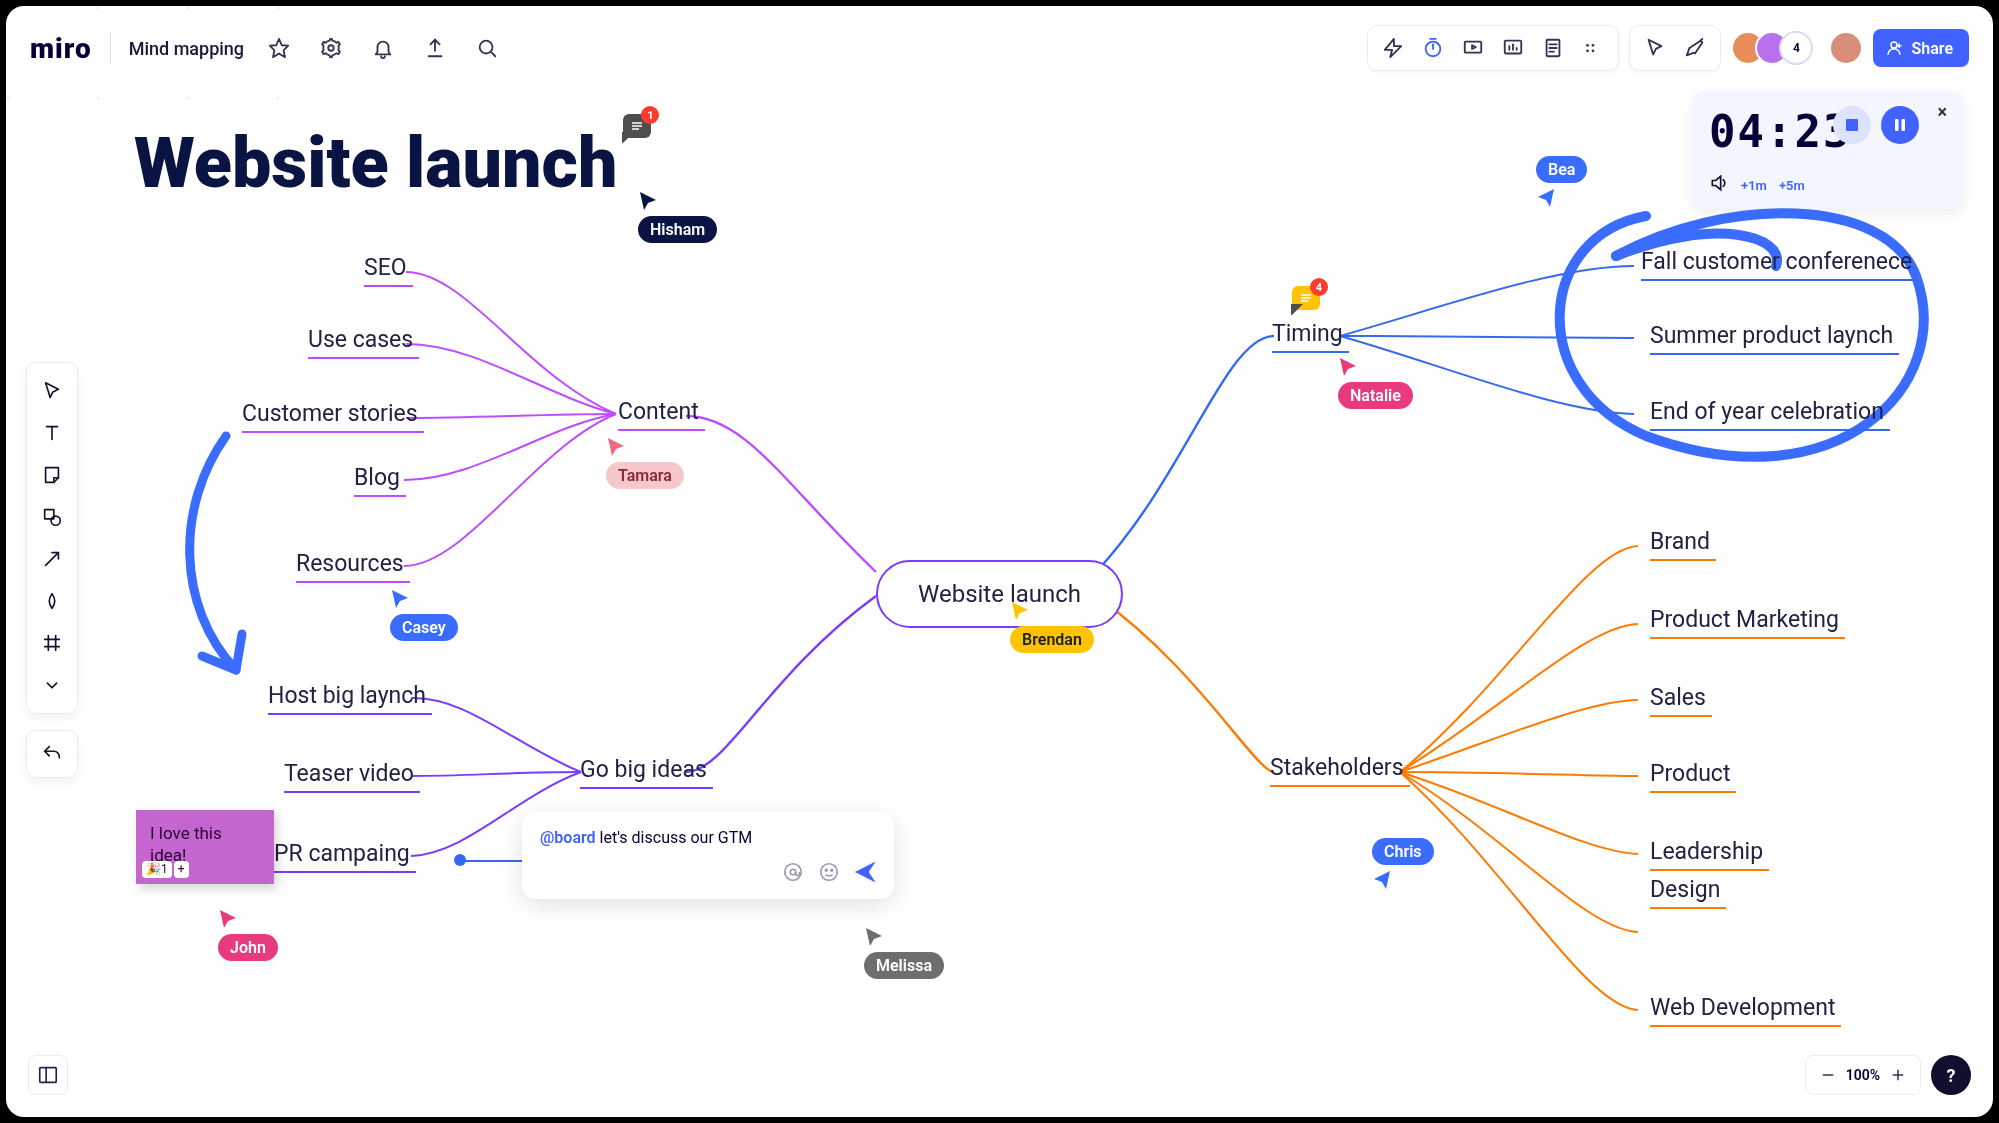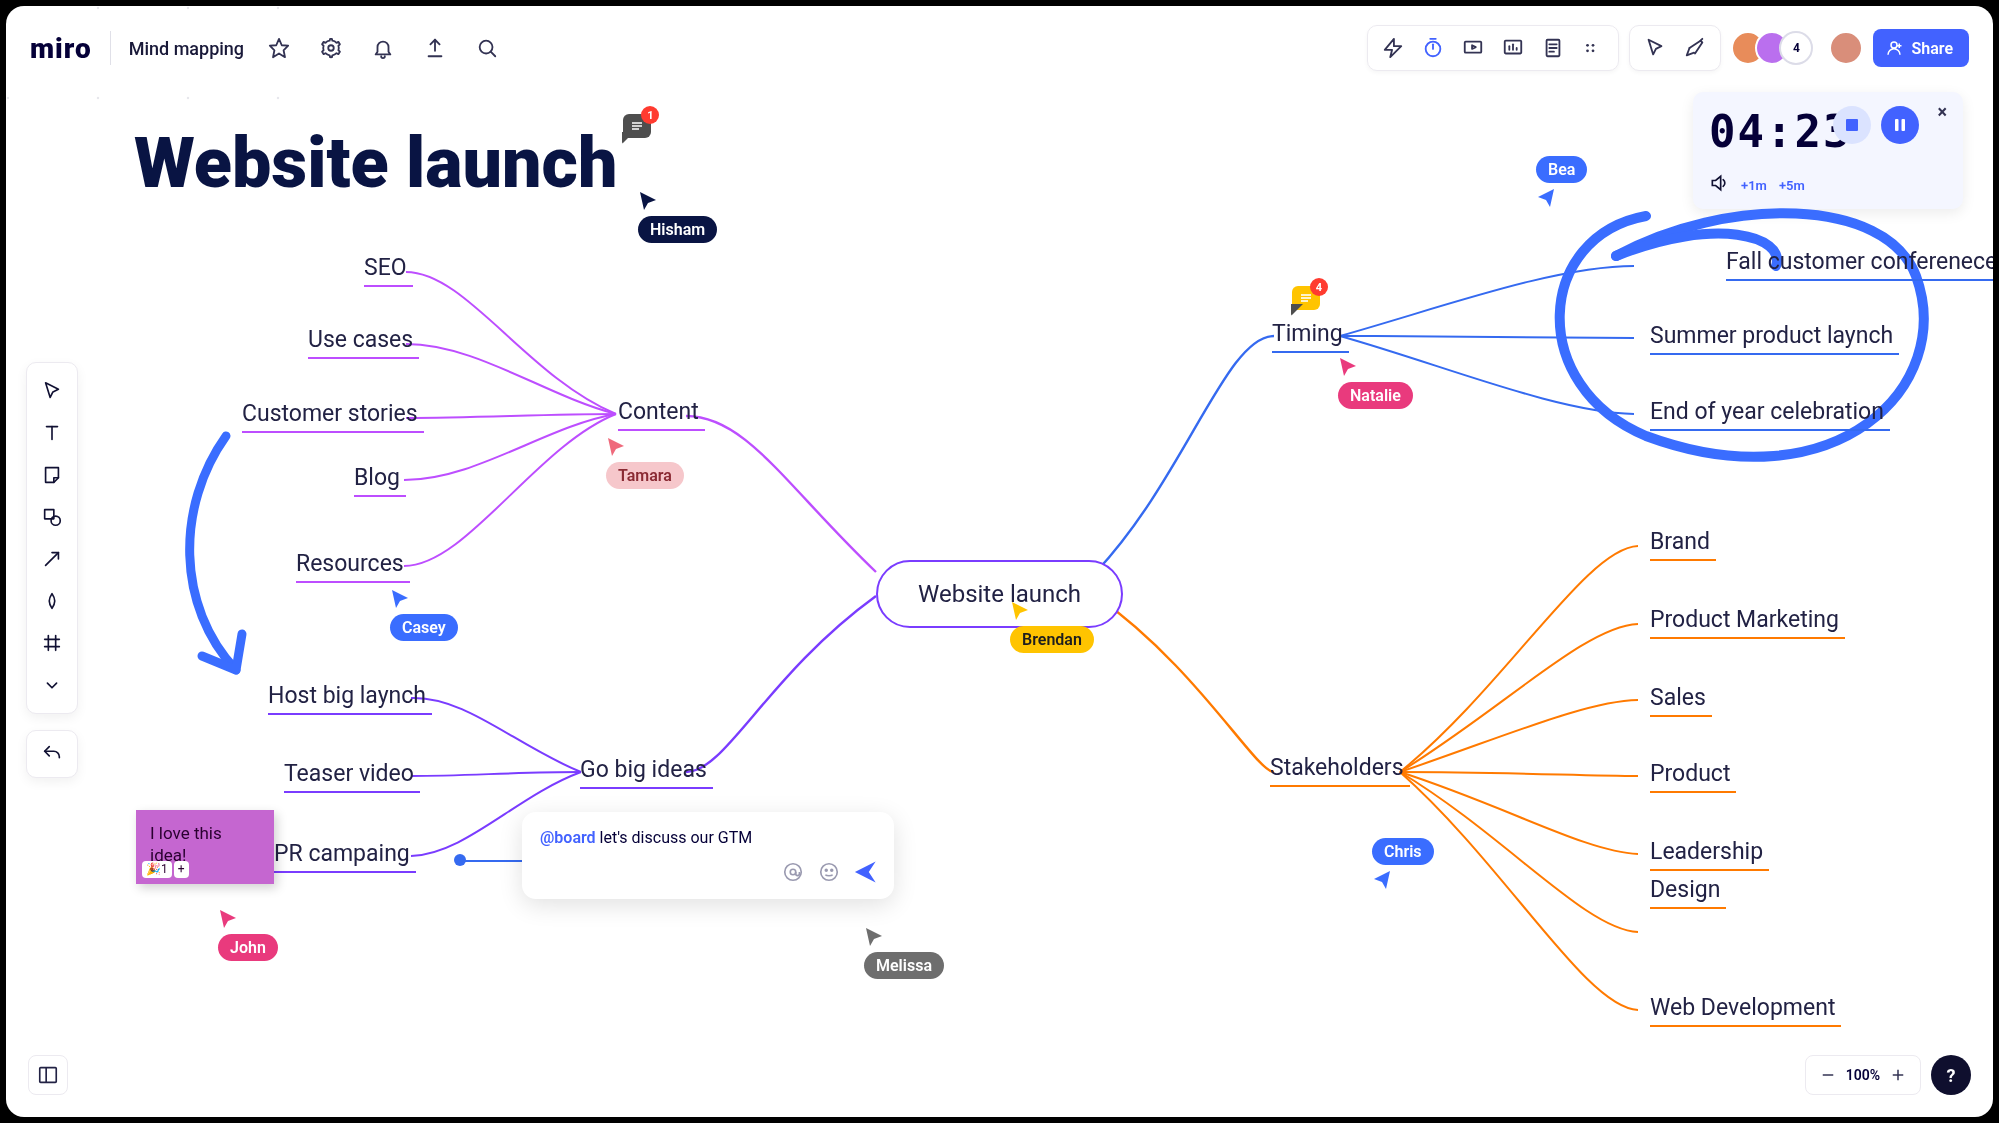--- a/index.html
+++ b/index.html
@@ -381,21 +381,21 @@
 
       <div class="node" style="top:314px;left:1266px"><span>Timing</span><div class="underline" style="background:var(--blue3)"></div></div>
       <div class="comment-pin" style="position:absolute;top:288px;left:1280px;background:var(--yellow-badge)">
         <svg viewBox="0 0 14 12">
             <line x1="2" y1="3" x2="12" y2="3"></line>
             <line x1="2" y1="6" x2="12" y2="6"></line>
             <line x1="2" y1="9" x2="9" y2="9"></line>
           </svg>
         <div class="badge-count" style="background:#ff3b30">4</div>
       </div>
-      <div class="node" style="top:242px;left:1720px"><span>Fall customer conferenece</span><div class="underline" style="background:var(--blue3)"></div></div>
+      <div class="node" style="top:242px;left:1635px"><span>Fall customer conferenece</span><div class="underline" style="background:var(--blue3)"></div></div>
       <div class="node" style="top:316px;left:1644px"><span>Summer product laynch</span><div class="underline" style="background:var(--blue3)"></div></div>
       <div class="node" style="top:392px;left:1644px"><span>End of year celebration</span><div class="underline" style="background:var(--blue3)"></div></div>
 
       <div class="node" style="top:748px;left:1264px"><span>Stakeholders</span><div class="underline" style="background:var(--orange)"></div></div>
       <div class="node" style="top:522px;left:1644px"><span>Brand</span><div class="underline" style="background:var(--orange)"></div></div>
       <div class="node" style="top:600px;left:1644px"><span>Product Marketing</span><div class="underline" style="background:var(--orange)"></div></div>
       <div class="node" style="top:678px;left:1644px"><span>Sales</span><div class="underline" style="background:var(--orange)"></div></div>
       <div class="node" style="top:754px;left:1644px"><span>Product</span><div class="underline" style="background:var(--orange)"></div></div>
       <div class="node" style="top:832px;left:1644px"><span>Leadership</span><div class="underline" style="background:var(--orange)"></div></div>
       <div class="node" style="top:870px;left:1644px"><span>Design</span><div class="underline" style="background:var(--orange)"></div></div>

